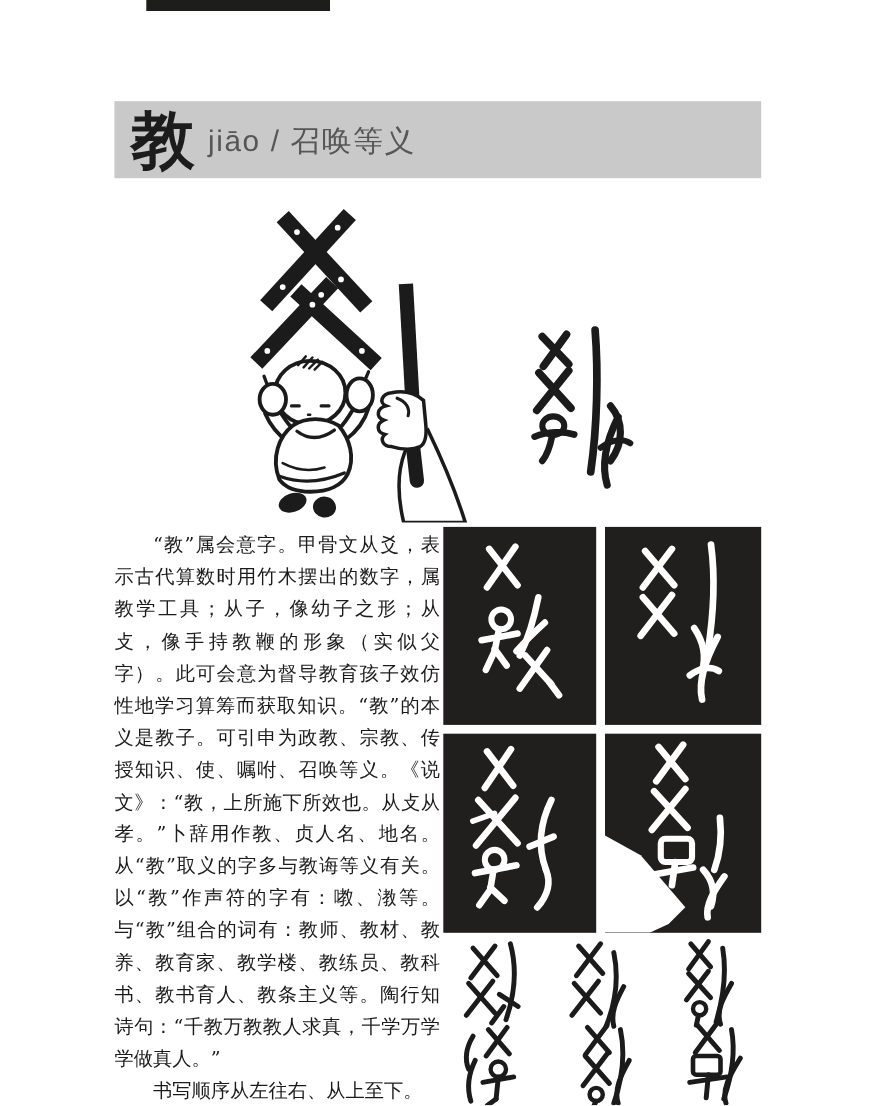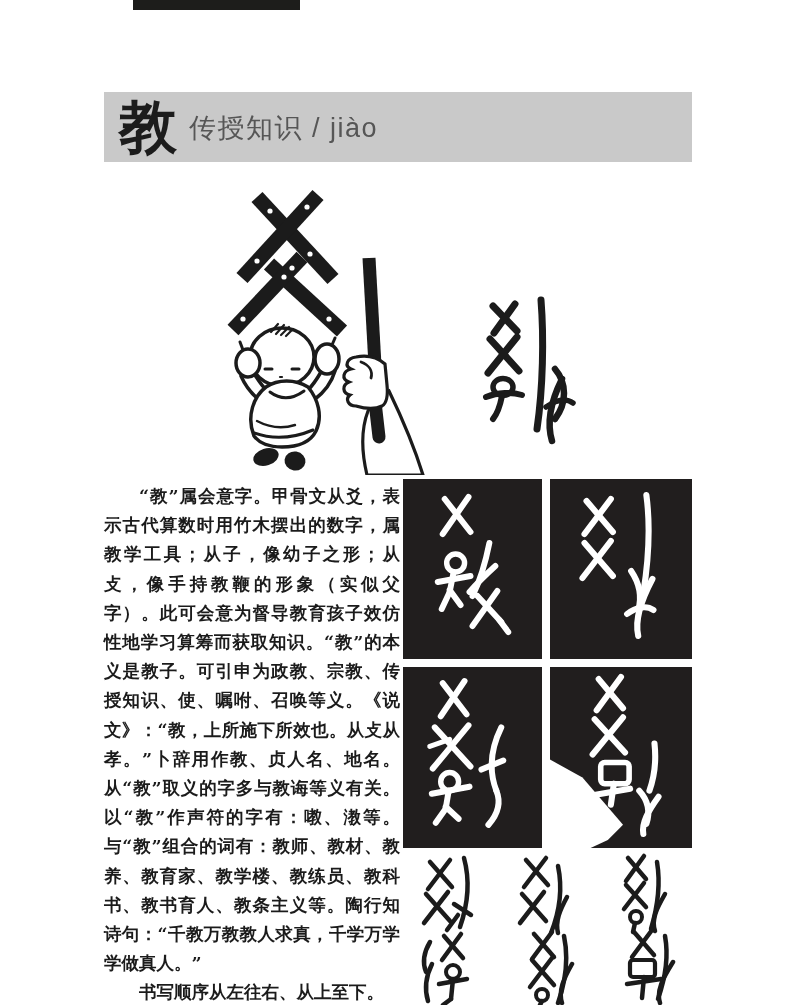--- a/index.html
+++ b/index.html
@@ -8,38 +8,38 @@
   .top-bar{position:absolute;left:133px;top:0;width:167px;height:10px;}
   .header-band{position:absolute;left:104px;top:92px;width:588px;height:70px;
         display:flex;align-items:center;padding-left:15px;box-sizing:border-box;}
   .headword{font-family:"DejaVu Serif",serif;font-size:58px;font-weight:700;line-height:1;
         letter-spacing:0;}
   .pinyin{font-size:27px;margin-left:12px;letter-spacing:1.5px;margin-top:2px;}
   .illustration{position:absolute;left:210px;top:180px;}
   .article{position:absolute;left:104px;top:482px;width:296px;
         font-family:"DejaVu Serif",serif;font-size:17.5px;line-height:29.2px;
         text-align:justify;text-justify:inter-character;}
-  .article p{margin:0;text-indent:2em;font-weight:bold;}
+  .article p{margin:0;text-indent:2em;}
   .oracle-grid{position:absolute;left:403px;top:479px;display:grid;
         grid-template-columns:139px 142px;grid-template-rows:180px 181px;gap:8px;}
   .oracle-cell{overflow:hidden;}
   .oracle-cell svg{display:block;width:100%;height:100%;}
   .bronze{position:absolute;left:400px;top:852px;}
   svg{display:block;}
 </style>
 </head>
 <body>
 
 <div class="page" style="color: rgb(27, 27, 27); background-color: rgb(255, 255, 255);">
 
   <div class="top-bar" style="background-color: rgb(29, 29, 27);"></div>
 
   <div class="header-band" style="background-color: rgb(201, 201, 201);">
     <span class="headword" style="color: rgb(28, 28, 28);">教</span>
-    <span class="pinyin" style="color: rgb(86, 86, 86);">传授知识 / jiào</span>
+    <span class="pinyin" style="color: rgb(86, 86, 86);">jiāo / 召唤等义</span>
   </div>
 
   <svg class="illustration" width="370" height="295" viewBox="0 0 370 295">
 
     <g stroke="currentColor" stroke-width="15" stroke-linecap="butt">
       <line x1="47" y1="17" x2="123" y2="99"></line>
       <line x1="108" y1="15" x2="32" y2="98"></line>
       <line x1="59" y1="84" x2="132" y2="151"></line>
       <line x1="92" y1="77" x2="23" y2="150"></line>
     </g>

